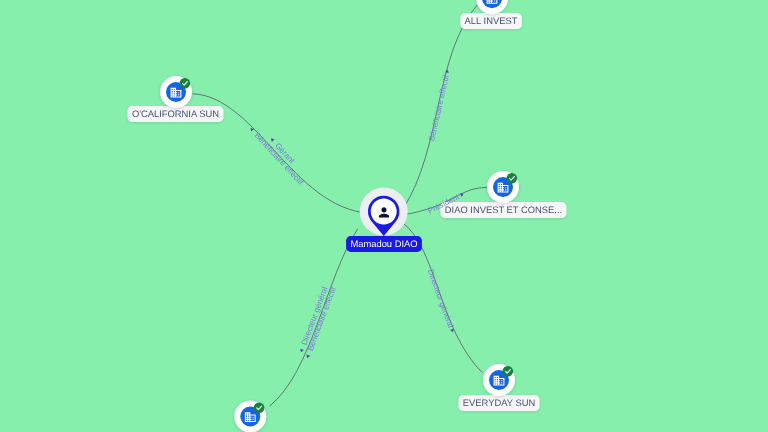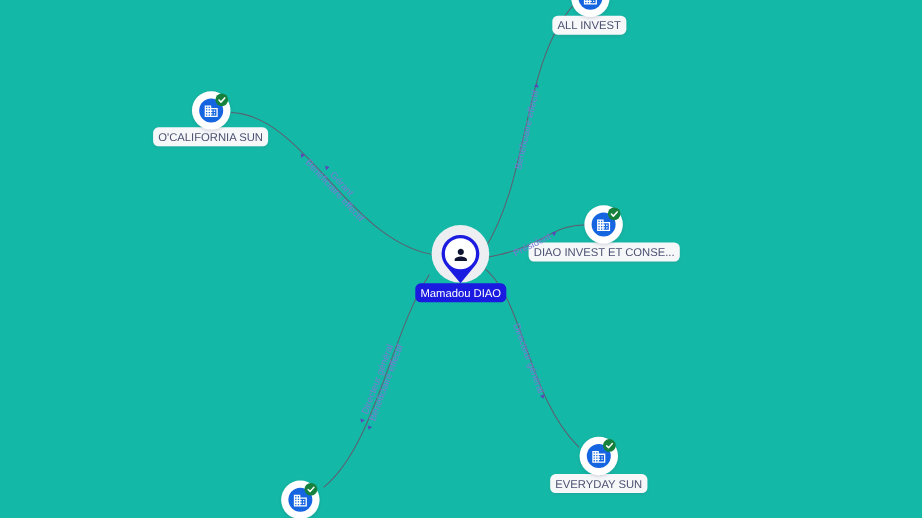--- a/index.html
+++ b/index.html
@@ -1,21 +1,21 @@
 <!DOCTYPE html>
 <html><head>
 <meta charset="utf-8">
 <title>Relationship graph</title>
 <style>
   html,body{margin:0;padding:0;}
   body{width:768px;height:432px;overflow:hidden;background:#fbfcfe;
        font-family:"Liberation Sans",sans-serif;
        -webkit-font-smoothing:antialiased;text-rendering:geometricPrecision;}
   text{-webkit-font-smoothing:antialiased;}
-  #stage{position:relative;width:768px;height:432px;background:#14b8a6;overflow:hidden;}
+  #stage{position:relative;width:768px;height:432px;background:#86efac;overflow:hidden;}
   svg{position:absolute;left:0;top:0;display:block;}
 
   .edge-path{fill:none;stroke:#5c5f70;stroke-width:0.85;}
   .edge-lbl{font-family:"Liberation Sans",sans-serif;font-size:8px;fill:#7b7bd4;}
   .arrow{fill:#5a46b8;}
 </style>
 </head>
 <body>
 
 <div id="stage">

